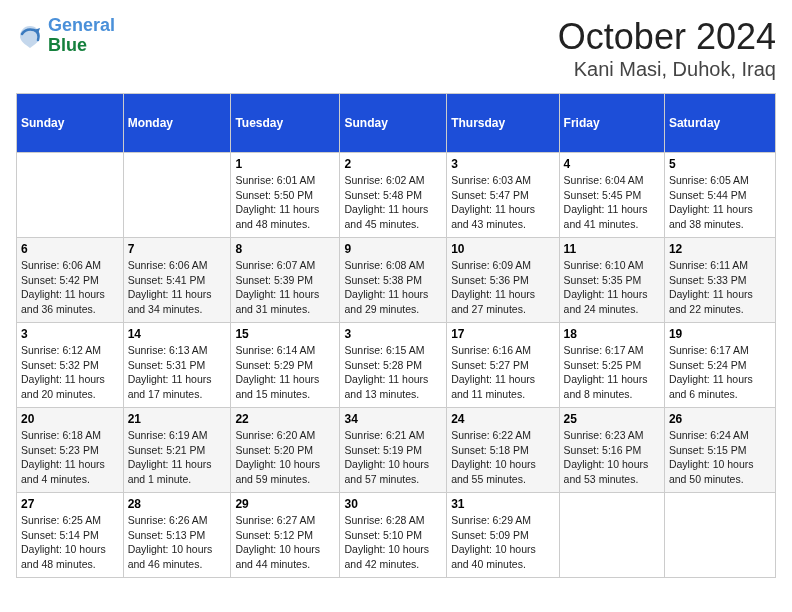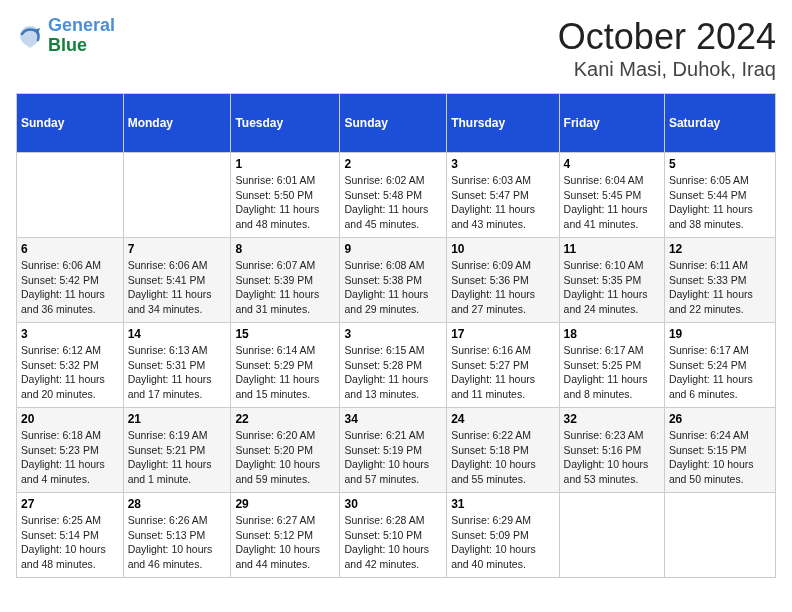--- a/index.html
+++ b/index.html
@@ -314,21 +314,21 @@
         </td>
         <td>
           <span class="day-num">24</span>
           <div class="day-info">
             Sunrise: 6:22 AM<br>
             Sunset: 5:18 PM<br>
             Daylight: 10 hours and 55 minutes.
           </div>
         </td>
         <td>
-          <span class="day-num">32</span>
+          <span class="day-num">25</span>
           <div class="day-info">
             Sunrise: 6:23 AM<br>
             Sunset: 5:16 PM<br>
             Daylight: 10 hours and 53 minutes.
           </div>
         </td>
         <td>
           <span class="day-num">26</span>
           <div class="day-info">
             Sunrise: 6:24 AM<br>

